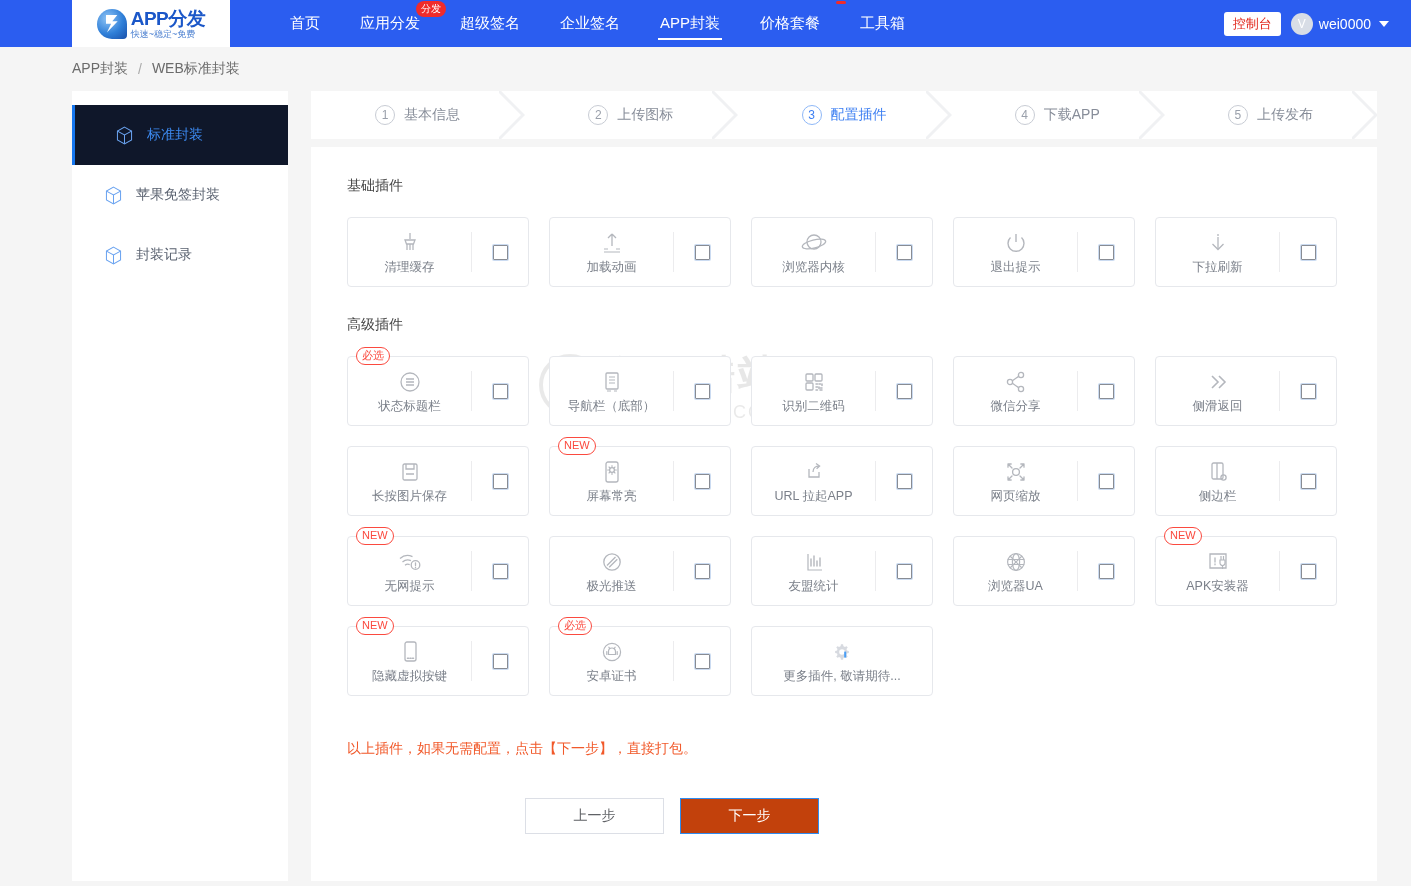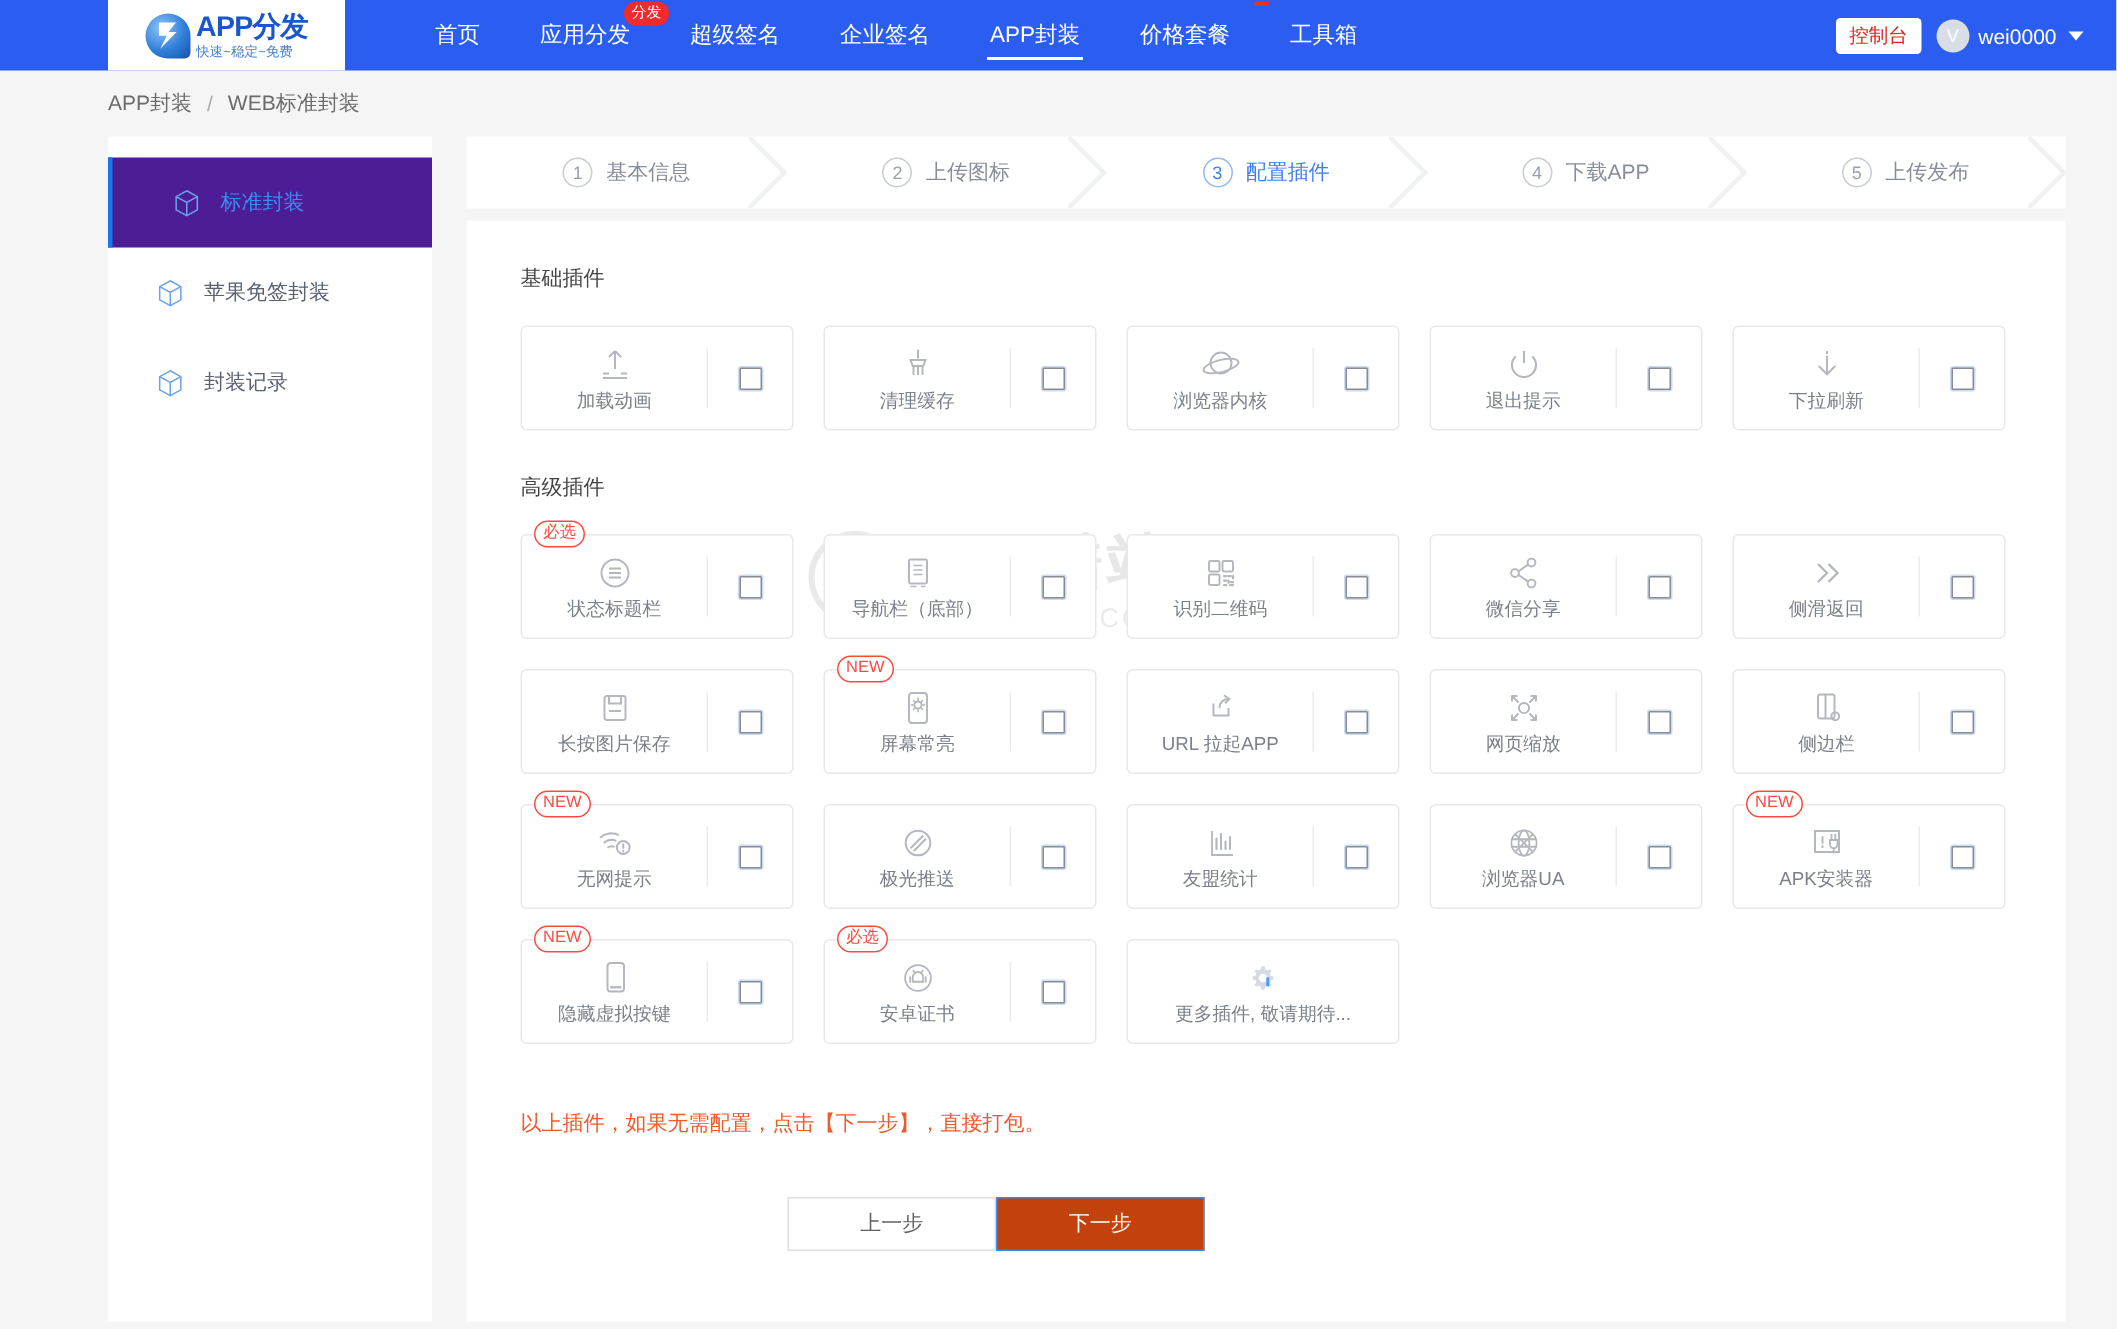--- a/index.html
+++ b/index.html
@@ -113,21 +113,21 @@
   }
   .side-item {
     height: 60px;
     display: flex; align-items: center;
     padding-left: 33px; gap: 14px;
     font-size: 14px; color: #5a6270;
     cursor: pointer;
     position: relative;
   }
   .side-item.active {
-    background: #4c1d95; color: #3d8bf2; padding-left: 44px;
+    background: #0f172a; color: #3d8bf2; padding-left: 44px;
   }
   .side-item.active::before {
     content: ""; position: absolute; left: 0; top: 0; bottom: 0;
     width: 3px; background: #1677ef;
   }
   .cube-icon { width: 17px; height: 19px; display:block; }
 
   .content {
     flex: 1; margin-left: 23px;
     display: flex; flex-direction: column;
@@ -228,21 +228,21 @@
     margin-left: 12px;
   }
 
   .hint {
     margin-top: 44px;
     font-size: 14px;
     color: #f1592a;
   }
   .btn-row {
     margin-top: 40px;
-    display: flex; gap: 0px; justify-content: flex-start;
+    display: flex; gap: 16px; justify-content: flex-start;
     padding-left: 178px;
   }
   .btn {
     width: 139px; height: 36px;
     display: flex; align-items: center; justify-content: center;
     font-size: 14px; cursor: pointer;
   }
   .btn-prev {
     background: #ffffff; border: 1px solid #dcdfe6; color: #606266;
   }
@@ -416,42 +416,42 @@
         </div>
       </div>
 
       <div class="section-title">基础插件</div>
       <div class="grid">
 
         <div class="plugin">
           <div class="pl-main">
             <div class="pl-ico">
               <svg width="24" height="24" viewBox="0 0 24 24" fill="none" stroke="#b4b7bd" stroke-width="1.3">
-                  <path d="M12 3v12M12 3l-4 4M12 3l4 4"></path>
-                  <path d="M4 18h4M16 18h4M4 21h16" stroke-width="1.2"></path>
-                </svg>
-            </div>
-            <div class="pl-label">加载动画</div>
-          </div>
-          <div class="divider"></div>
-          <div class="cb-wrap">
-              <div class="checkbox"></div>
-            </div>
-        </div>
-
-        <div class="plugin">
-          <div class="pl-main">
-            <div class="pl-ico">
-              <svg width="24" height="24" viewBox="0 0 24 24" fill="none" stroke="#b4b7bd" stroke-width="1.3">
                   <path d="M12 2v6"></path>
                   <path d="M7 9h10l-1.5 4h-7z"></path>
                   <path d="M9 13v6M12 13v6M15 13v6"></path>
                 </svg>
             </div>
             <div class="pl-label">清理缓存</div>
+          </div>
+          <div class="divider"></div>
+          <div class="cb-wrap">
+              <div class="checkbox"></div>
+            </div>
+        </div>
+
+        <div class="plugin">
+          <div class="pl-main">
+            <div class="pl-ico">
+              <svg width="24" height="24" viewBox="0 0 24 24" fill="none" stroke="#b4b7bd" stroke-width="1.3">
+                  <path d="M12 3v12M12 3l-4 4M12 3l4 4"></path>
+                  <path d="M4 18h4M16 18h4M4 21h16" stroke-width="1.2"></path>
+                </svg>
+            </div>
+            <div class="pl-label">加载动画</div>
           </div>
           <div class="divider"></div>
           <div class="cb-wrap">
               <div class="checkbox"></div>
             </div>
         </div>
 
         <div class="plugin">
           <div class="pl-main">
             <div class="pl-ico">

